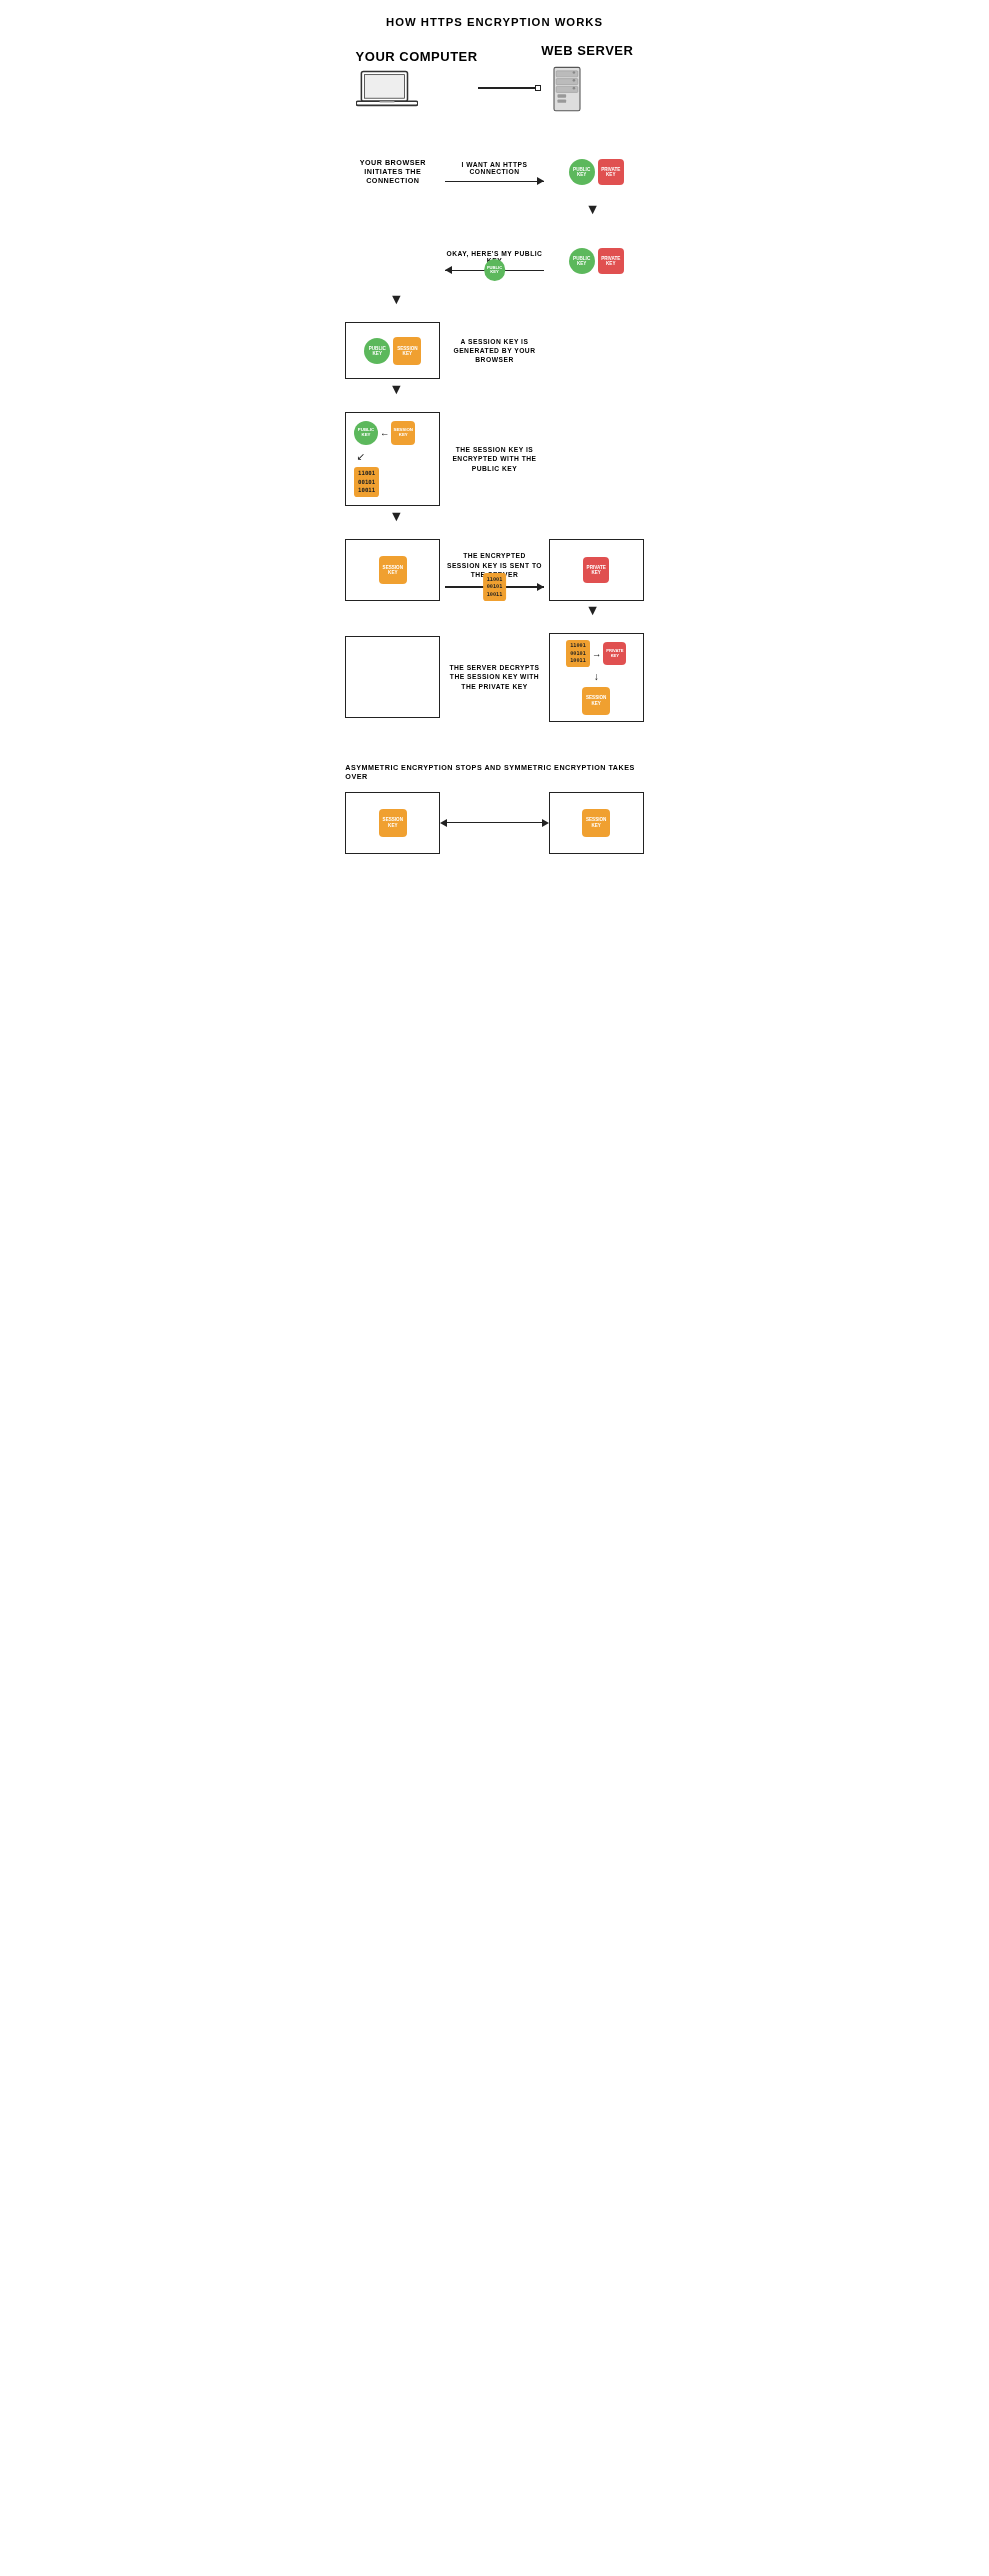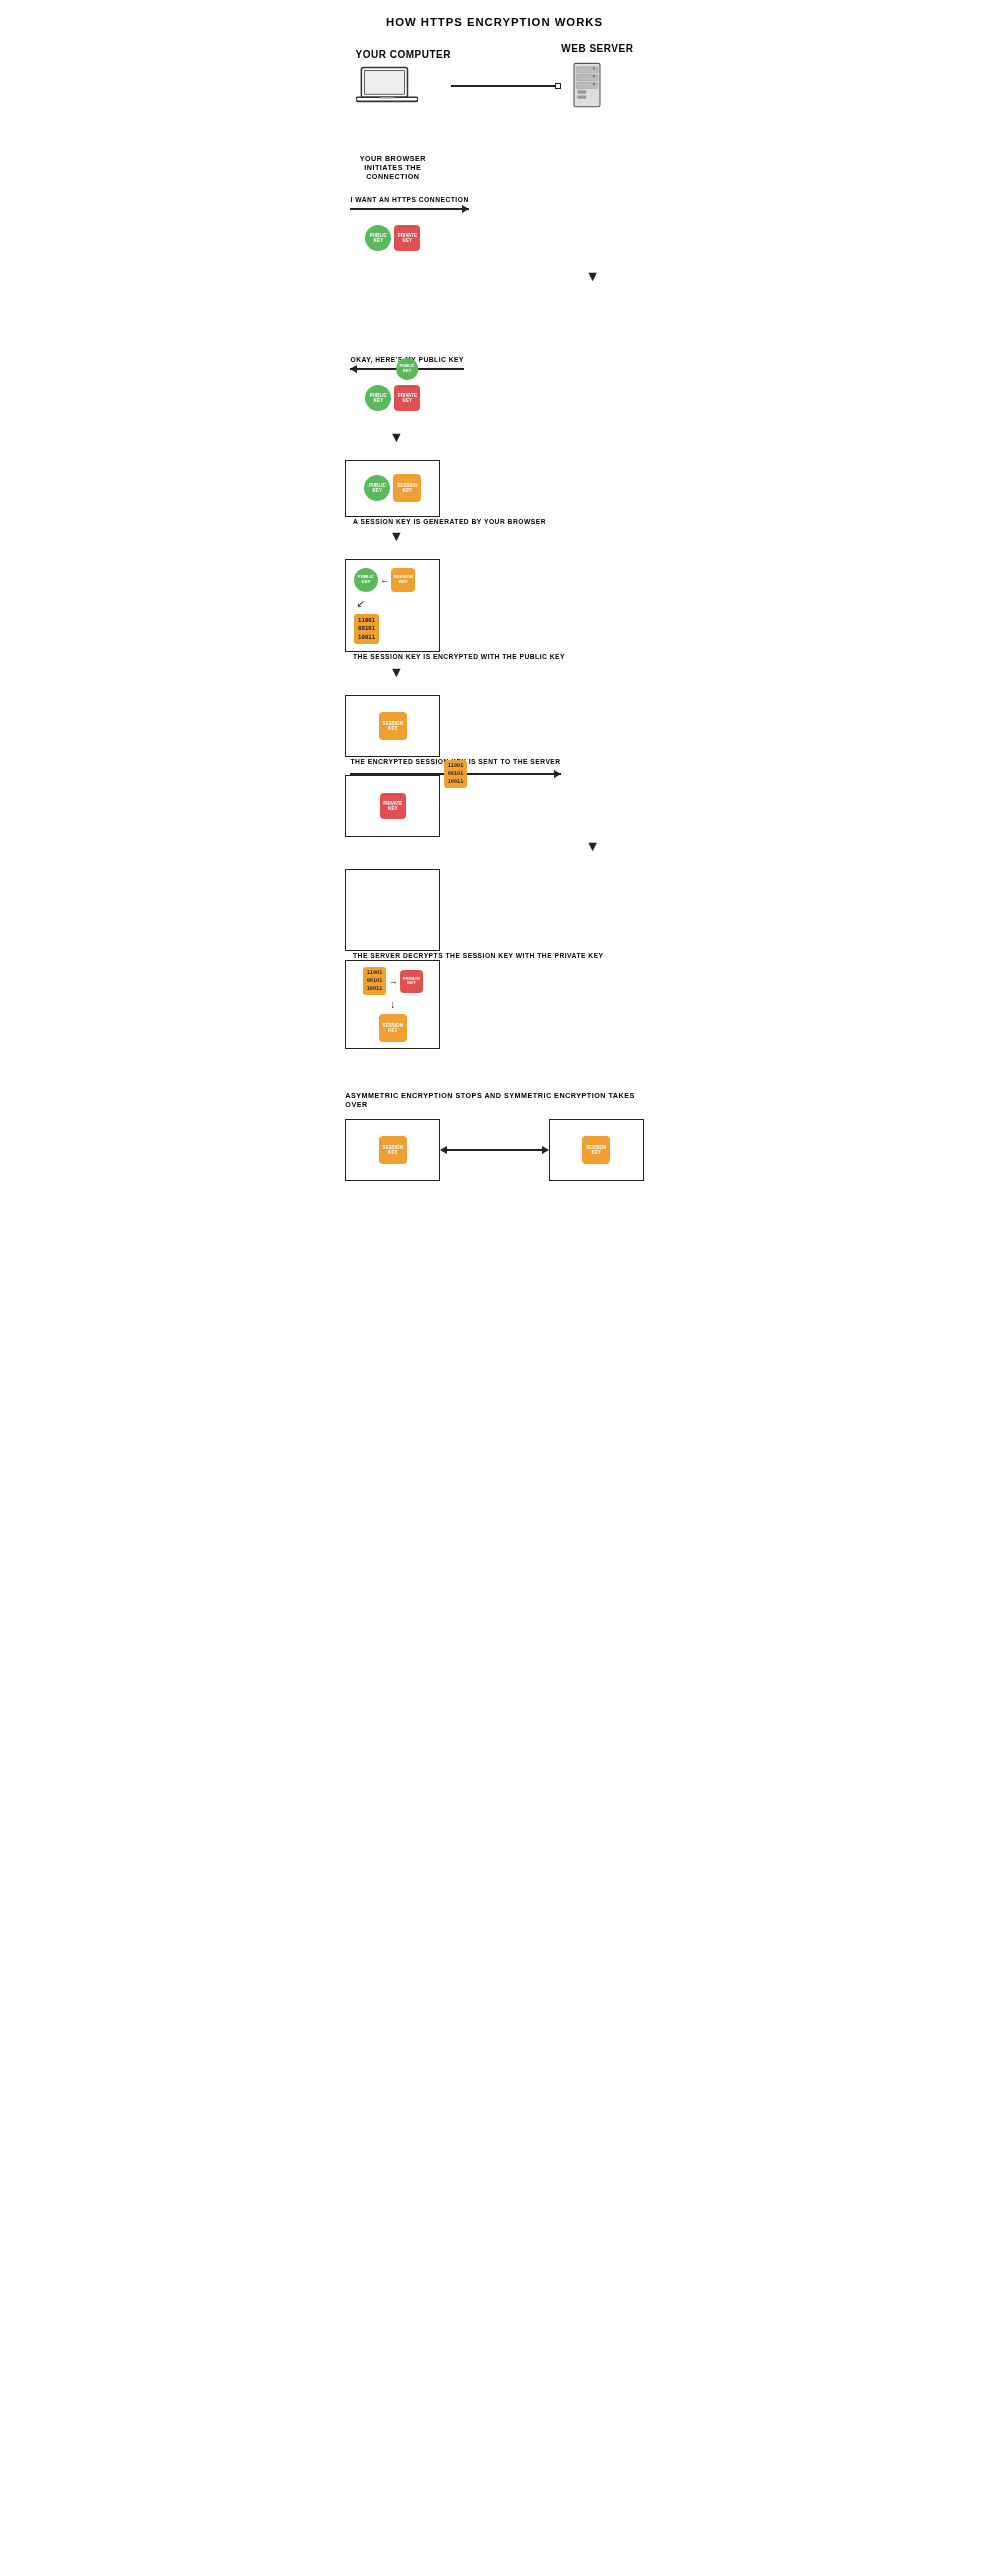--- a/index.html
+++ b/index.html
@@ -14,21 +14,21 @@
     .main-title {
       text-align: center;
       font-size: 11.3px;
       font-weight: 900;
       letter-spacing: 1px;
       text-transform: uppercase;
       margin-bottom: 15.5px;
     }
 
     .computer-label {
-      font-size: 10px;
+      font-size: 13px;
       font-weight: 900;
       letter-spacing: 0.5px;
       text-transform: uppercase;
       margin-bottom: 5.2px;
     }
 
     .computer-icon {
       width: 62px;
       height: 41px;
     }
@@ -39,23 +39,22 @@
     }
 
     
     .step-section {
       margin-bottom: 15.5px;
       position: relative;
     }
 
     .step-row {
       display: flex;
-      align-items: flex-start;
+      align-items: center;
       gap: 0;
-      flex-direction: column;
     }
 
     .left-box {
       width: 95px;
       min-height: 57px;
       display: flex;
       align-items: center;
       justify-content: center;
       flex-shrink: 0;
     }

